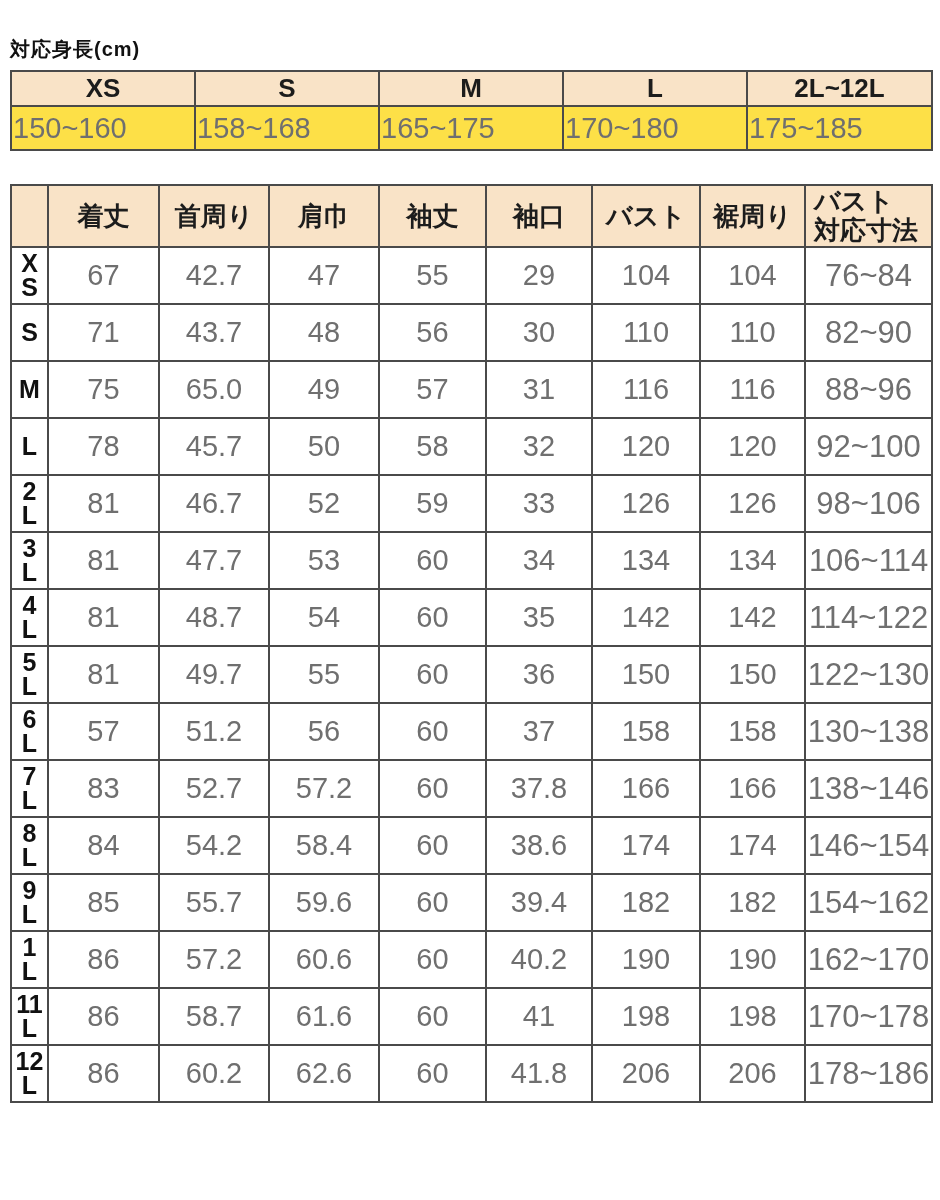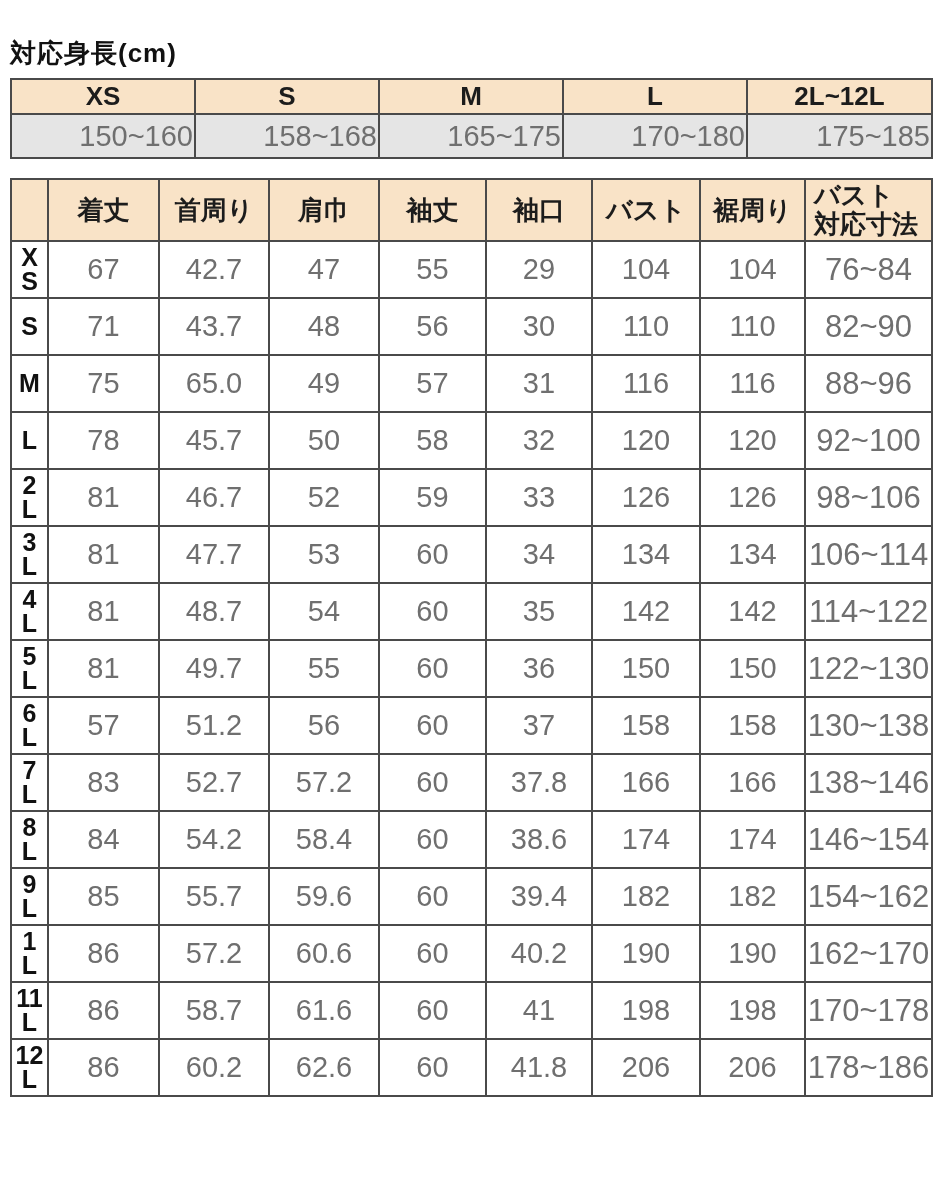--- a/index.html
+++ b/index.html
@@ -10,40 +10,40 @@
   }
   .page{padding:25px 0 0 10px;width:921px;}
 
   .title-bar{
     width:311px;height:38px;background:#8b8994;color:#ffffff;
     font-size:29px;font-weight:bold;line-height:39px;
     padding-left:26px;box-sizing:border-box;letter-spacing:3px;
   }
 
   .subtitle{
-    margin-top:11px;font-size:26px;font-weight:bold;color:#111111;
+    margin-top:11px;font-size:20px;font-weight:bold;color:#111111;
     letter-spacing:1px;
   }
 
   table{border-collapse:collapse;table-layout:fixed;}
   th,td{border:2px solid #4a4a4a;box-sizing:border-box;overflow:hidden;}
 
   
   .height-table{width:921px;margin-top:7px;border-radius:21px;}
   .height-table th{
     height:31px;background:#f9e3c7;font-size:26px;font-weight:bold;
     color:#1c1c1c;text-align:center;
   }
   .height-table td{
-    height:44px;background:#e5e5e5;font-size:29px;font-weight:normal;
-    color:#6f6f6f;text-align:right;
+    height:44px;background:#fde047;font-size:29px;font-weight:normal;
+    color:#6f6f6f;text-align:left;
   }
 
   
-  .main-table{width:921px;margin-top:19px;}
+  .main-table{width:921px;margin-top:33px;}
   .main-table th.col-h{
     height:62px;background:#f9e3c7;font-size:26px;font-weight:bold;
     color:#1c1c1c;text-align:center;white-space:pre-line;line-height:1.12;
   }
   .main-table th.col-h.last{text-align:left;padding-left:8px;}
   .main-table th.corner{background:#f9e3c7;}
   .main-table tr.data-row{height:57px;}
   .main-table th.size-cell{
     background:#ffffff;font-size:25px;font-weight:bold;color:#111111;
     line-height:0.95;white-space:pre-line;text-align:center;padding:0;

